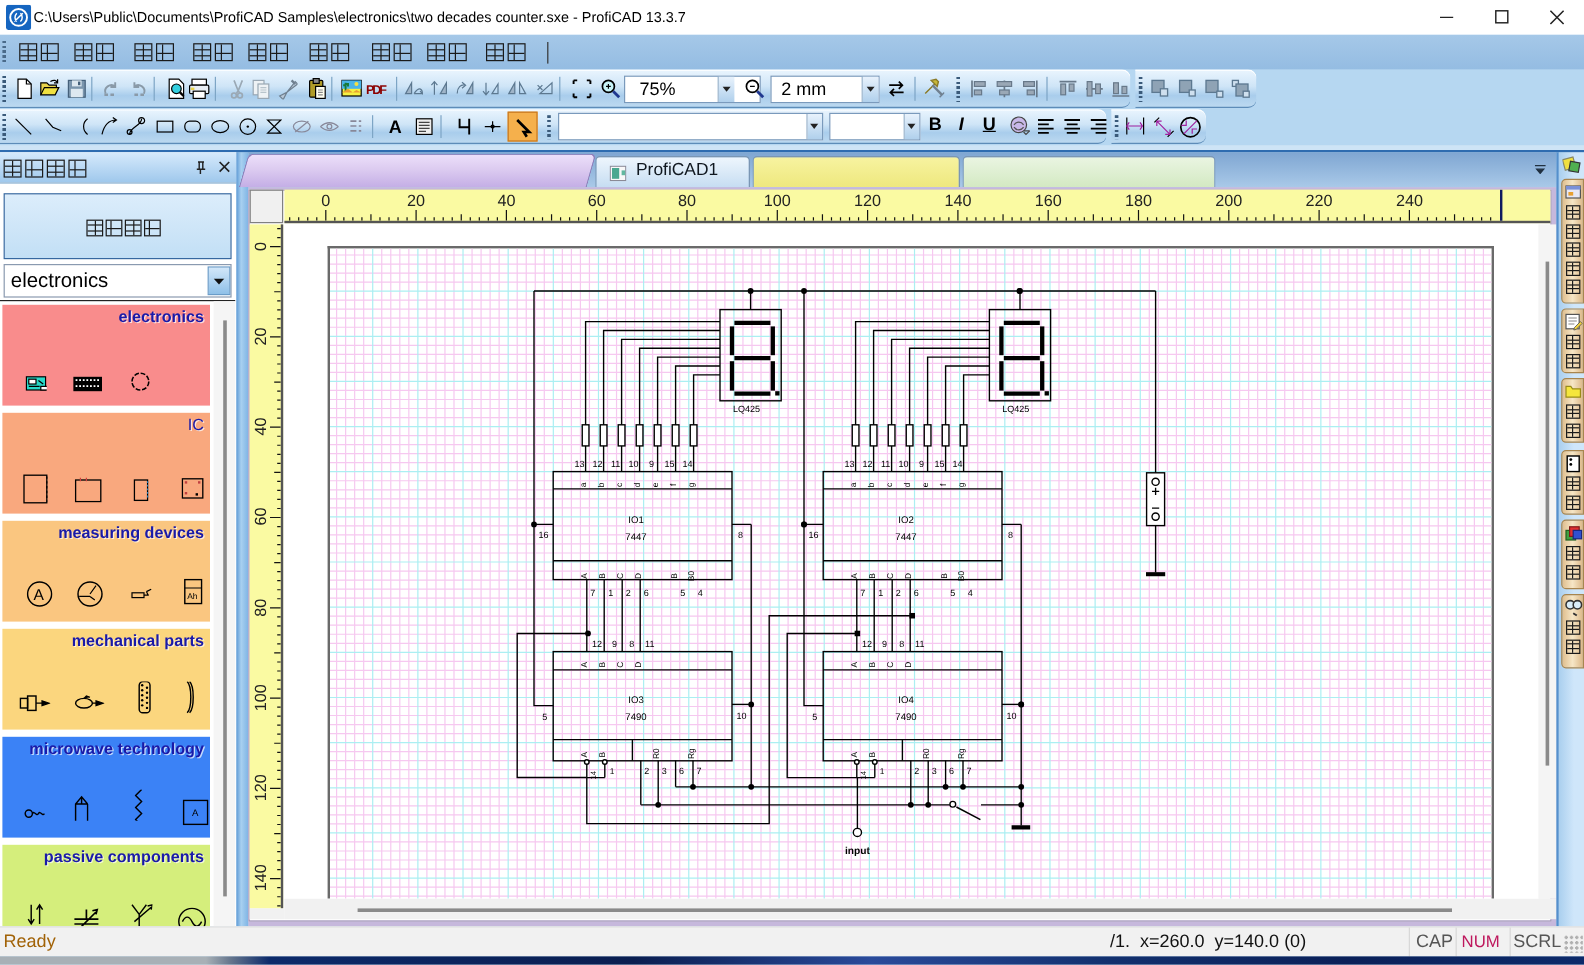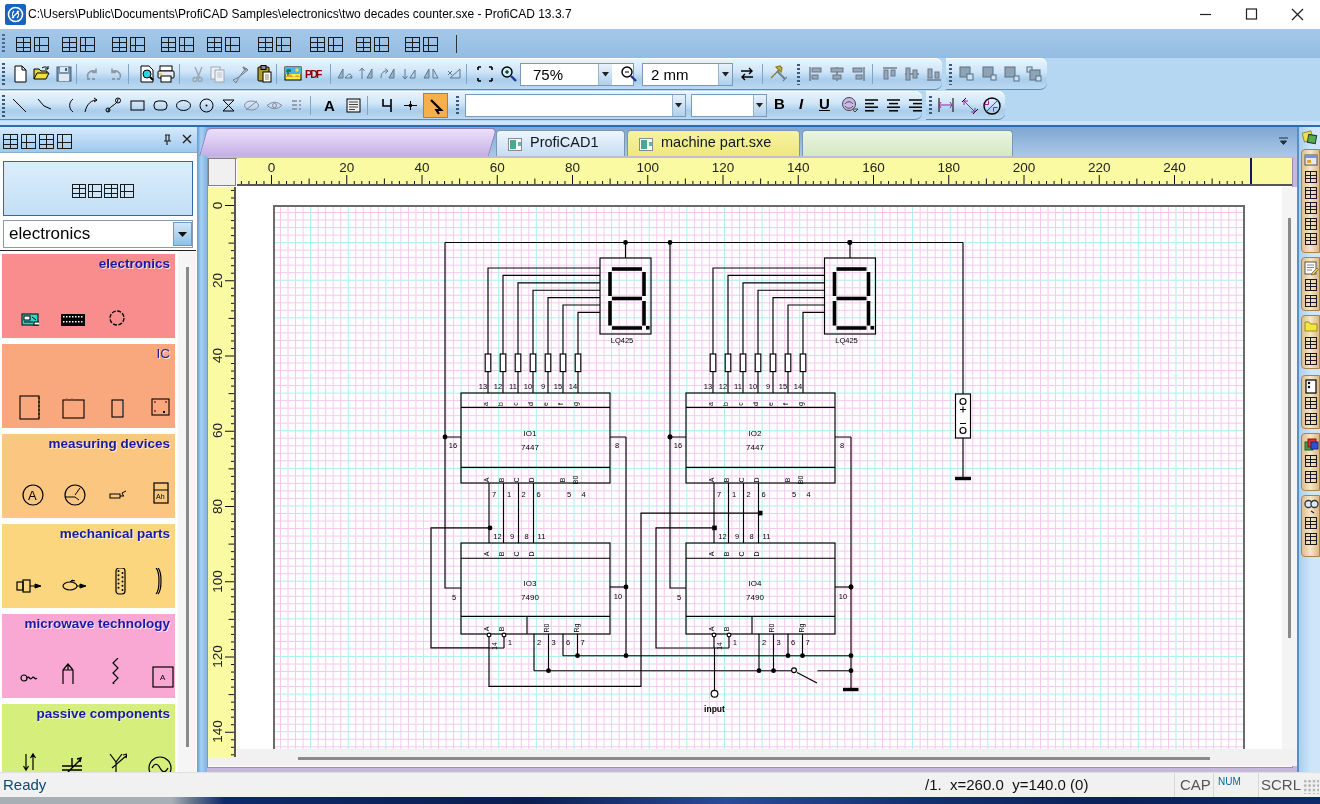--- a/index.html
+++ b/index.html
@@ -512,21 +512,21 @@
             <circle cx="8.5" cy="17.700000000000003" r="1"></circle>
             <circle cx="4.5" cy="19.8" r="1"></circle>
             <circle cx="8.5" cy="21.900000000000002" r="1"></circle>
           </g>
         </svg>
         <svg class="abs" style="left:152px;top:44px" width="8" height="27" viewBox="0 0 8 27" preserveAspectRatio="xMidYMid meet">
           <path d="M2 0 q3 3 3 13 t-3 13" fill="none" stroke="#000" stroke-width="1.2"></path>
           <path d="M4 0 q3 3 3 13 t-3 13" fill="none" stroke="#000" stroke-width="1.2"></path>
         </svg>
       </div>
-      <div class="abs" style="left:2px;top:487px;width:173px;height:84px;background:#f9a8d4;overflow:hidden">
+      <div class="abs" style="left:2px;top:487px;width:173px;height:84px;background:#3b82f6;overflow:hidden">
         <div class="abs" style="right:5px;top:2px;font-size:13.5px;font-weight:bold;color:#1a1aa8;text-shadow:1px 1px 0 rgba(255,255,255,.7)">microwave technology</div>
         <svg class="abs" style="left:18px;top:56px" width="18" height="16" viewBox="0 0 18 16" preserveAspectRatio="xMidYMid meet">
           <circle cx="4" cy="8" r="3" fill="none" stroke="#000" stroke-width="1.2"></circle>
           <path d="M7 8 c2 -3 3 3 5 0 s3 3 5 0" fill="none" stroke="#000" stroke-width="1.2"></path>
         </svg>
         <svg class="abs" style="left:59px;top:48px" width="13" height="24" viewBox="0 0 13 24" preserveAspectRatio="xMidYMid meet">
           <path d="M2 22 V8 l5 -6 5 6 m-10 0 h10 m0 0 V22 M7 2 v6" fill="none" stroke="#000" stroke-width="1.2"></path>
         </svg>
         <svg class="abs" style="left:110px;top:44px" width="11" height="26" viewBox="0 0 11 26" preserveAspectRatio="xMidYMid meet">
           <path d="M6 0 l-5 5 5 5 -5 5 5 5 -5 5 5 5" fill="none" stroke="#000" stroke-width="1.2"></path>
@@ -561,28 +561,20 @@
       <div class="abs" style="left:289px;top:3px;width:129px;height:26px;background:linear-gradient(#eef6fd,#c6ddf2);border:1px solid #7a96b4;border-bottom:none;border-radius:4px 4px 0 0"></div>
       <div class="abs" style="left:289px;top:3px;width:129px;height:26px">
         <svg class="abs" style="left:12px;top:8px" width="14" height="13" viewBox="0 0 14 13">
           <rect x="0.5" y="0.5" width="13" height="12" fill="#f8f8f8" stroke="#8a8a96"></rect>
           <rect x="2" y="2" width="6" height="9" fill="#4aa890"></rect>
           <rect x="10" y="4" width="3" height="4" fill="#62b8a0"></rect>
         </svg>
         <div class="abs" style="left:34px;top:4px;font-size:14.5px;color:#101820">ProfiCAD1</div>
       </div>
       <div class="abs" style="left:420px;top:3px;width:173px;height:26px;background:linear-gradient(#f7f3a0,#eee87e);border:1px solid #7a96b4;border-bottom:none;border-radius:4px 4px 0 0"></div>
-      <div class="abs" style="left:420px;top:3px;width:173px;height:26px">
-        <svg class="abs" style="left:12px;top:8px" width="14" height="13" viewBox="0 0 14 13">
-          <rect x="0.5" y="0.5" width="13" height="12" fill="#f8f8f8" stroke="#8a8a96"></rect>
-          <rect x="2" y="2" width="6" height="9" fill="#4aa890"></rect>
-          <rect x="10" y="4" width="3" height="4" fill="#62b8a0"></rect>
-        </svg>
-        <div class="abs" style="left:34px;top:4px;font-size:14.5px;color:#101820">machine part.sxe</div>
-      </div>
       <div class="abs" style="left:595px;top:3px;width:211px;height:26px;background:linear-gradient(#eaf5e2,#d3e9c2);border:1px solid #7a96b4;border-bottom:none;border-radius:4px 4px 0 0"></div>
       <svg class="abs" style="left:1072px;top:10px" width="10" height="8">
         <path d="M0 1 h9 M1.5 4 h6 l-3 3.5 z" fill="#203040" stroke="#203040"></path>
       </svg>
     </div>
     <div class="abs" style="left:207px;top:156px;width:1090px;height:616px;background:#c6b8dc">
       <div class="abs" style="left:0;top:2px;width:1086px;height:610px;background:#fff;border:1px solid #9a8cb4"></div>
     </div>
     <div class="abs" style="left:208px;top:158px;width:28px;height:28px;background:#f0f0f0;border:1px solid #808080"></div>
     <div class="abs" style="left:237px;top:158px;width:1055px;height:28px;background:#fafaa2;border-bottom:2px solid #555;overflow:hidden">
@@ -1145,23 +1137,23 @@
     <div class="abs" style="left:1301px;top:495px;width:19px;height:62px;background:linear-gradient(90deg,#dfbe8e,#f6e6c6 50%,#dcb888);border:1px solid #a8854e;border-radius:4px 0 0 4px">
       <svg class="abs" style="left:1px;top:2px" width="16" height="16" viewBox="0 0 16 16">
         <circle cx="5.5" cy="6" r="3.5" fill="#d8ecf8" stroke="#333" stroke-width="1.3"></circle>
         <circle cx="11.5" cy="6" r="3.5" fill="#d8ecf8" stroke="#333" stroke-width="1.3"></circle>
         <path d="M8 13 l3 2" stroke="#333" stroke-width="1.5"></path>
       </svg>
       <span class="cjk abs" style="left:2.5px;top:21.0px;width:12px;height:12px"></span>
       <span class="cjk abs" style="left:2.5px;top:36.5px;width:12px;height:12px"></span>
     </div>
     <div class="abs" style="left:0;top:772px;width:1320px;height:25px;background:#f1f1f1;border-top:1px solid #e0e0e0">
-      <div class="abs" style="left:3px;top:3px;font-size:15px;color:#0c4a6e">Ready</div>
+      <div class="abs" style="left:3px;top:3px;font-size:15px;color:#a16207">Ready</div>
       <div class="abs" style="left:925px;top:3px;font-size:15px;color:#111">/1.&nbsp;&nbsp;x=260.0&nbsp;&nbsp;y=140.0 (0)</div>
       <div class="abs" style="left:1174px;top:0;width:1px;height:25px;background:#d8d8d8"></div>
       <div class="abs" style="left:1213px;top:0;width:1px;height:25px;background:#d8d8d8"></div>
       <div class="abs" style="left:1258px;top:0;width:1px;height:25px;background:#d8d8d8"></div>
       <div class="abs" style="left:1180px;top:3px;font-size:15px;color:#555">CAP</div>
-      <div class="abs" style="left:1218px;top:3px;font-size:10px;color:#0369a1">NUM</div>
+      <div class="abs" style="left:1218px;top:3px;font-size:14px;color:#be185d">NUM</div>
       <div class="abs" style="left:1261px;top:3px;font-size:15px;color:#555">SCRL</div>
       <div class="abs" style="left:1303px;top:6px;width:16px;height:15px;background:radial-gradient(circle 1.5px,#b0b0b0 1.2px,transparent 1.3px) 0 0/4.4px 4.4px"></div>
     </div>
     <div class="abs" style="left:0;top:797px;width:1320px;height:7px;background:linear-gradient(90deg,#a8b0b6 0 13%,#68788e 14.5%,#0c2a6a 17%,#0a1e50 40%,#2a4a9a 55%,#12306e 70%,#0a2058 85%,#0c2a6a)"></div>
   </div>
 </body></html>

